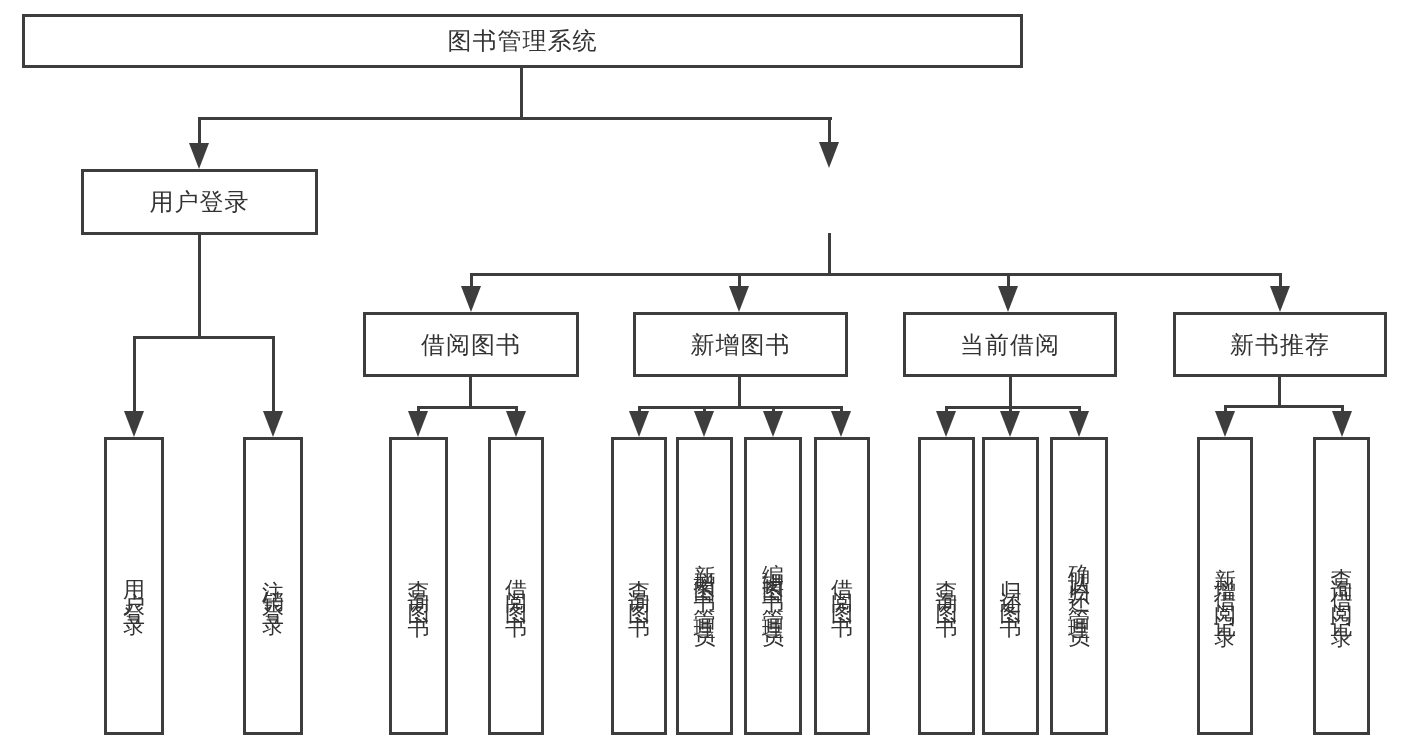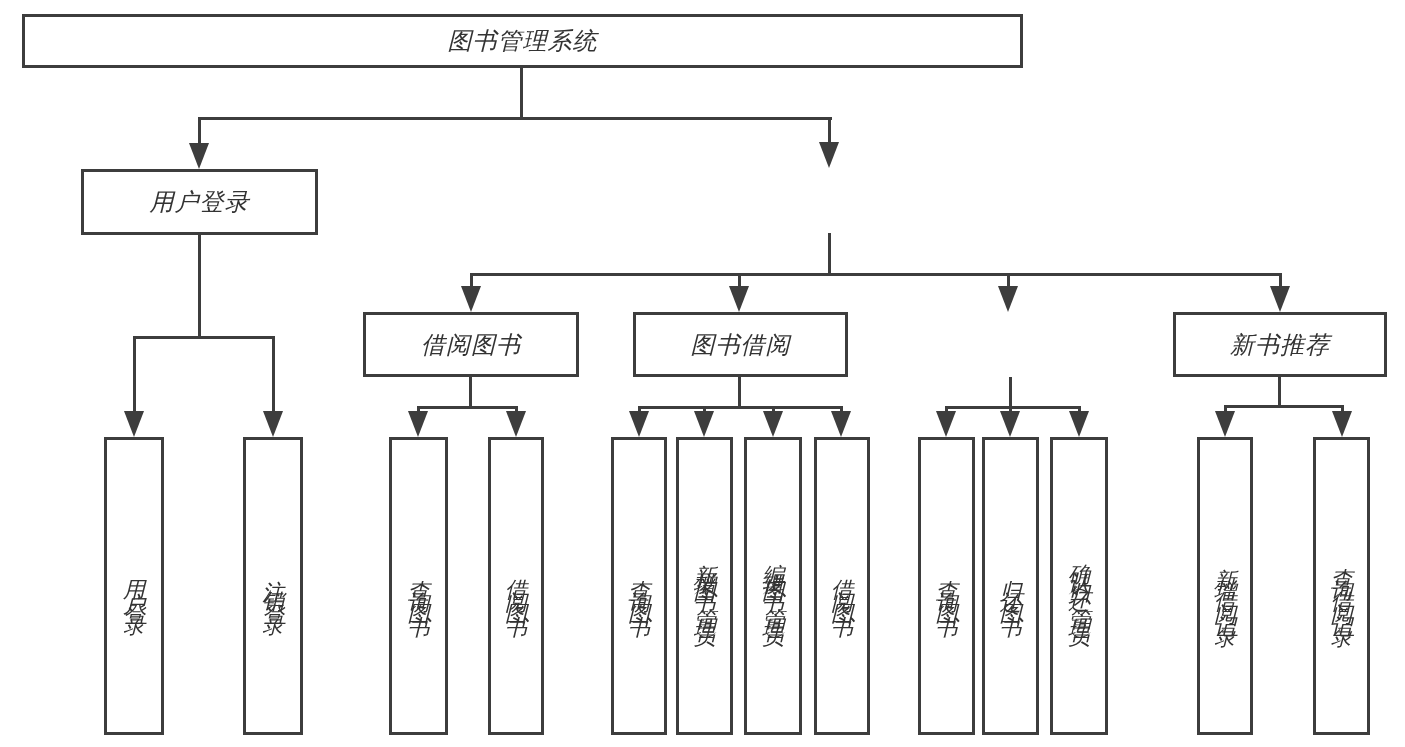--- a/index.html
+++ b/index.html
@@ -25,21 +25,20 @@
     display:flex;
     align-items:center;
     justify-content:center;
     z-index:2;
   }
   .box .lbl{
     color:var(--text);
     font-size:24px;
     letter-spacing:1px;
     white-space:nowrap;
-    font-style:italic;
   }
   .leaf .lbl{
     writing-mode:vertical-rl;
     text-orientation:mixed;
     font-size:22px;
     line-height:1;
     letter-spacing:10px;
   }
   .v{position:absolute;width:3px;background:var(--line);z-index:1;}
   .h{position:absolute;height:3px;background:var(--line);z-index:1;}
@@ -132,21 +131,24 @@
   </div>
 
   <div class="box" style="left:81px;top:169px;width:237px;height:66px">
     <span class="lbl">用户登录</span>
   </div>
 
   <div class="box" style="left:363px;top:312px;width:216px;height:65px">
     <span class="lbl">借阅图书</span>
   </div>
   <div class="box" style="left:633px;top:312px;width:215px;height:65px">
-    <span class="lbl">图书借阅</span>
+    <span class="lbl">新增图书</span>
+  </div>
+  <div class="box" style="left:903px;top:312px;width:214px;height:65px">
+    <span class="lbl">当前借阅</span>
   </div>
   <div class="box" style="left:1173px;top:312px;width:214px;height:65px">
     <span class="lbl">新书推荐</span>
   </div>
 
   <div class="box leaf" style="left:104px;top:437px;width:60px;height:298px">
     <span class="lbl" style="letter-spacing: 12px;">用户登录</span>
   </div>
   <div class="box leaf" style="left:243px;top:437px;width:60px;height:298px">
     <span class="lbl" style="letter-spacing: 12px;">注销登录</span>

